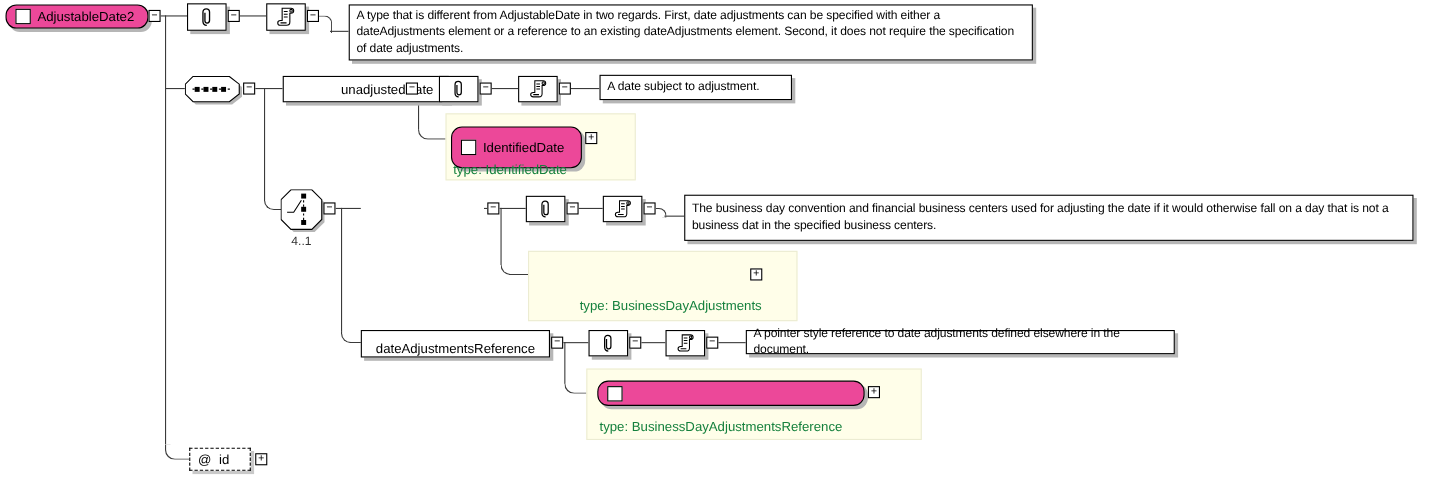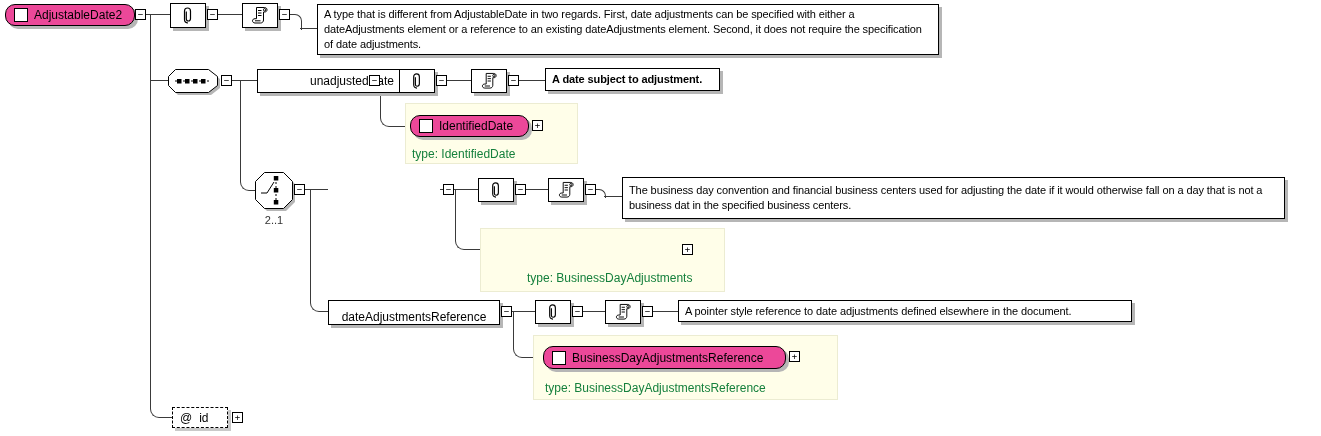--- a/index.html
+++ b/index.html
@@ -137,44 +137,44 @@
 
   <div class="iconbox" style="left:471px;top:69px;width:34px;height:22px;">
     <svg width="17" height="18" viewBox="0 0 18 19">
       <path d="M5.5 1.5 H13.5 C15 1.5 16 2.4 16 3.8 C16 5.2 15 6 13.5 6 L12.5 6 L12.5 14 C12.5 15.8 11.3 17 9.5 17 L4 17 C2.5 17 1.5 16 1.5 14.8 C1.5 13.6 2.5 12.7 4 12.7 L5.5 12.7 Z" fill="#fff" stroke="#000"></path>
       <ellipse cx="13.6" cy="3.8" rx="1.1" ry="1.3" fill="none" stroke="#000"></ellipse>
       <path d="M4 14.8 H9.5 M7 4.5 H10.5 M7 7 H10.5 M7 9.5 H10.5" fill="none" stroke="#000"></path>
     </svg>
   </div>
   <div class="toggle" style="left:508px;top:75px;">−</div>
 
-  <div class="docbox" style="left:545px;top:68px;width:175px;height:23px;font-weight:bold;">
+  <div class="docbox" style="left:545px;top:68px;width:175px;height:23px;">
     <span>A date subject to adjustment.</span>
   </div>
 
   <div class="panel" style="left:405px;top:103px;width:173px;height:61px;"></div>
-  <div class="octo" style="left:410px;top:115px;width:119px;height:22px;text-align:center;">
+  <div class="octo" style="left:410px;top:115px;width:119px;height:38px;text-align:center;">
     <span class="cbx"></span>
     <span>IdentifiedDate</span>
   </div>
   <div class="toggle" style="left:532px;top:120px;">+</div>
   <div class="typecap" style="left:412px;top:147px;">type: IdentifiedDate</div>
 
   <div class="compositor" style="left:255px;top:172px;">
     <svg width="42" height="41" viewBox="0 0 42 41">
       <polygon points="12,3 31,3 40,12 40,30 31,39 12,39 3,30 3,12" fill="#b6b6b6"></polygon>
       <polygon points="9.5,0.5 28.5,0.5 37.5,9.5 37.5,27.5 28.5,36.5 9.5,36.5 0.5,27.5 0.5,9.5" fill="#fff" stroke="#000"></polygon>
       <line x1="21" y1="6" x2="21" y2="31" stroke="#000" stroke-dasharray="2,2"></line>
       <rect x="18.8" y="4" width="4.5" height="4.5" fill="#000"></rect>
       <rect x="18.8" y="16" width="4.5" height="4.5" fill="#000"></rect>
       <rect x="18.8" y="28" width="4.5" height="4.5" fill="#000"></rect>
       <polyline points="6,21 12,21 19,10" fill="none" stroke="#000"></polyline>
     </svg>
   </div>
-  <div class="occur" style="left:253px;top:214px;width:42px;">2..1</div>
+  <div class="occur" style="left:253px;top:214px;width:42px;">4..1</div>
   <div class="toggle" style="left:294px;top:184px;">−</div>
 
   <div class="toggle" style="left:443px;top:184px;">−</div>
 
   <div class="iconbox" style="left:478px;top:178px;width:34px;height:22px;">
     <svg width="12" height="18" viewBox="0 0 12 19">
       <path d="M6 17 C3.7 17 2.5 15.6 2.5 13.5 L2.5 5 C2.5 3 3.8 2 5.5 2 C7.2 2 8.5 3 8.5 5 L8.5 12.5 C8.5 14 7.7 15 6.3 15 C4.9 15 4.3 14 4.3 12.8 L4.3 5.5" fill="none" stroke="#000" stroke-width="1.2"></path>
     </svg>
   </div>
   <div class="toggle" style="left:515px;top:184px;">−</div>
@@ -210,28 +210,27 @@
 
   <div class="iconbox" style="left:605px;top:300px;width:34px;height:22px;">
     <svg width="17" height="18" viewBox="0 0 18 19">
       <path d="M5.5 1.5 H13.5 C15 1.5 16 2.4 16 3.8 C16 5.2 15 6 13.5 6 L12.5 6 L12.5 14 C12.5 15.8 11.3 17 9.5 17 L4 17 C2.5 17 1.5 16 1.5 14.8 C1.5 13.6 2.5 12.7 4 12.7 L5.5 12.7 Z" fill="#fff" stroke="#000"></path>
       <ellipse cx="13.6" cy="3.8" rx="1.1" ry="1.3" fill="none" stroke="#000"></ellipse>
       <path d="M4 14.8 H9.5 M7 4.5 H10.5 M7 7 H10.5 M7 9.5 H10.5" fill="none" stroke="#000"></path>
     </svg>
   </div>
   <div class="toggle" style="left:642px;top:306px;">−</div>
 
-  <div class="docbox" style="left:678px;top:300px;width:454px;height:22px;">
+  <div class="docbox" style="left:678px;top:300px;width:390px;height:22px;">
     <span>A pointer style reference to date adjustments defined elsewhere in the document.</span>
   </div>
 
   <div class="panel" style="left:533px;top:335px;width:305px;height:65px;"></div>
   <div class="octo" style="left:543px;top:346px;width:243px;height:23px;">
     <span class="cbx"></span>
-    <span>BusinessDayAdjustmentsReference</span>
   </div>
   <div class="toggle" style="left:789px;top:351px;">+</div>
   <div class="typecap" style="left:545px;top:381px;">type: BusinessDayAdjustmentsReference</div>
 
   <div class="attrbox" style="left:172px;top:407px;width:56px;height:21px;">
     <span>@</span>
     <span>id</span>
   </div>
   <div class="toggle" style="left:232px;top:412px;">+</div>
 

